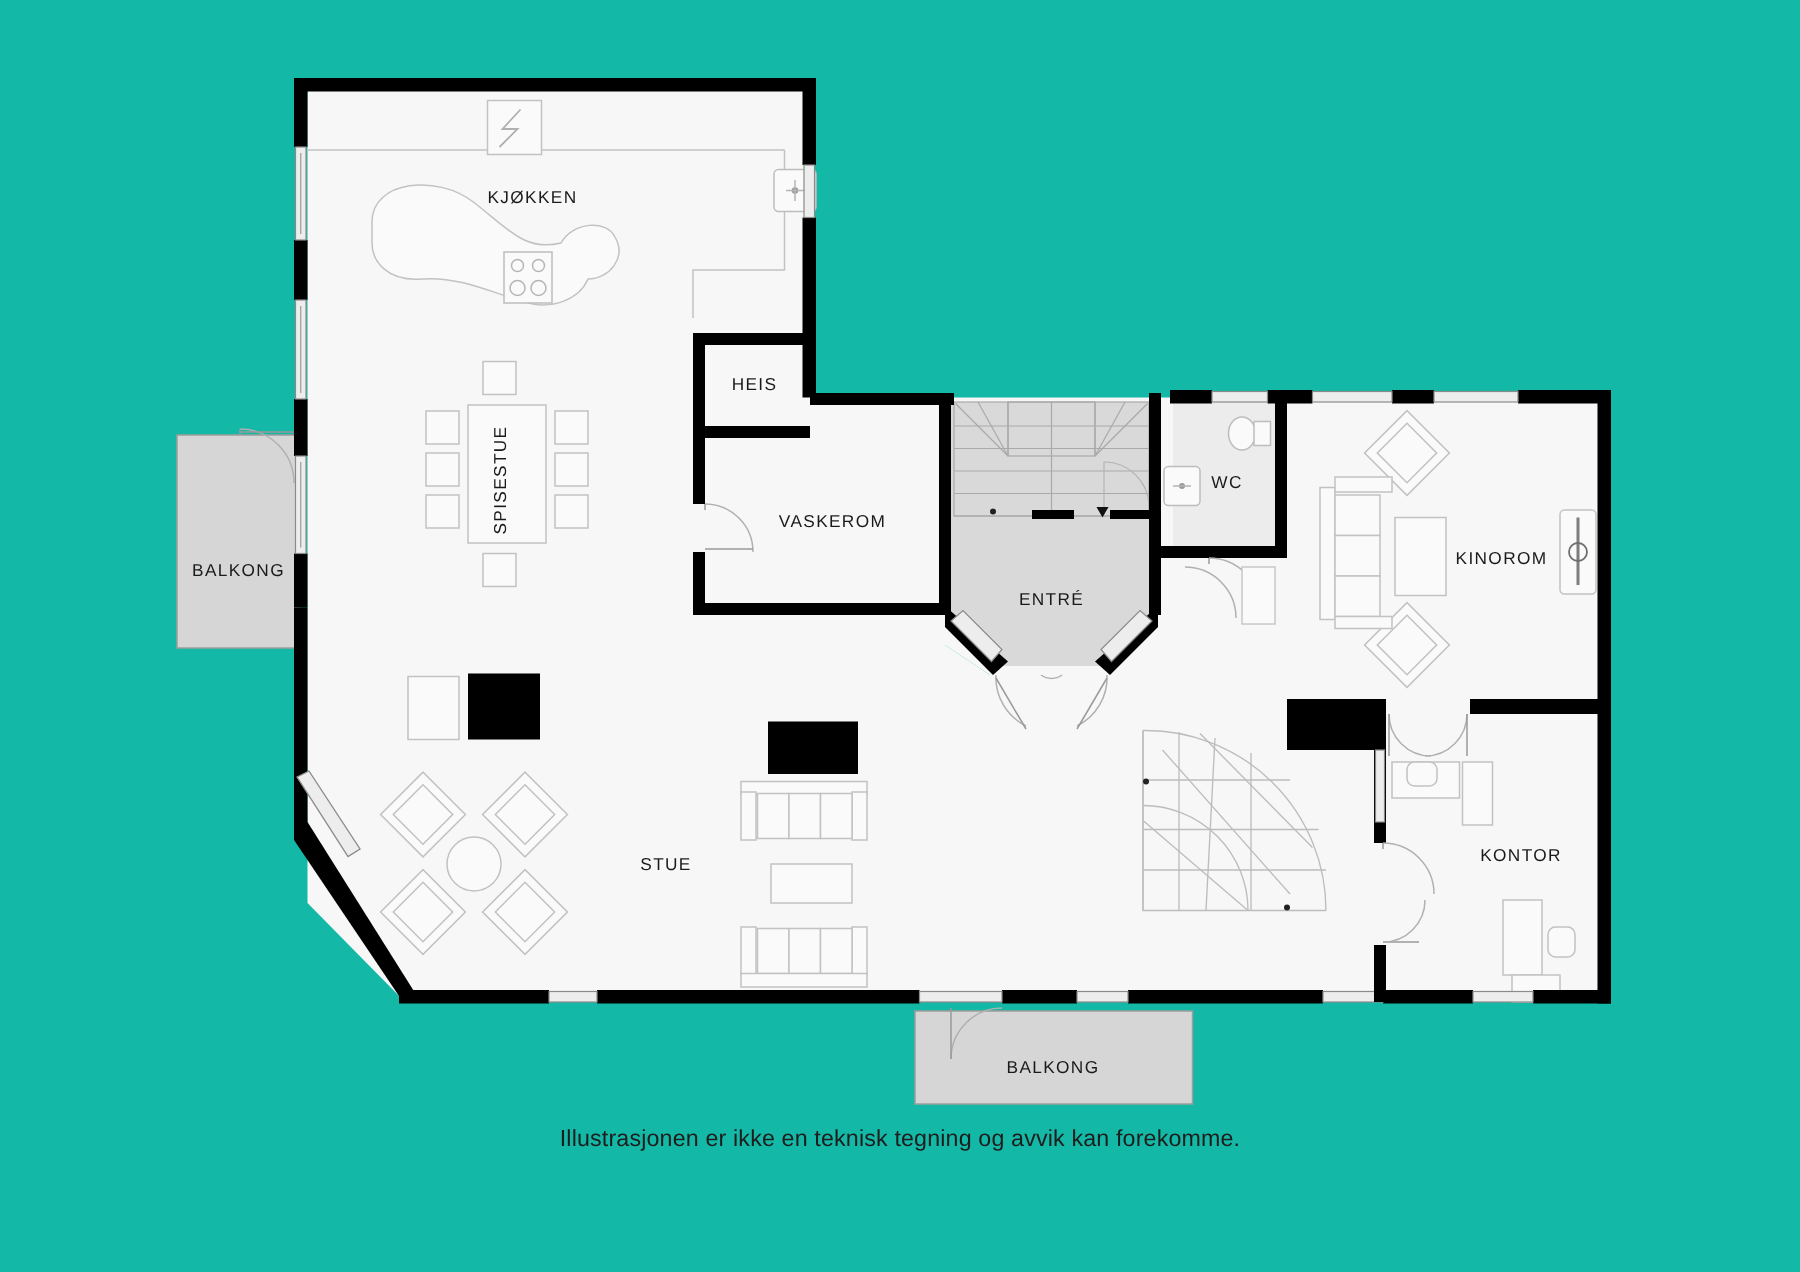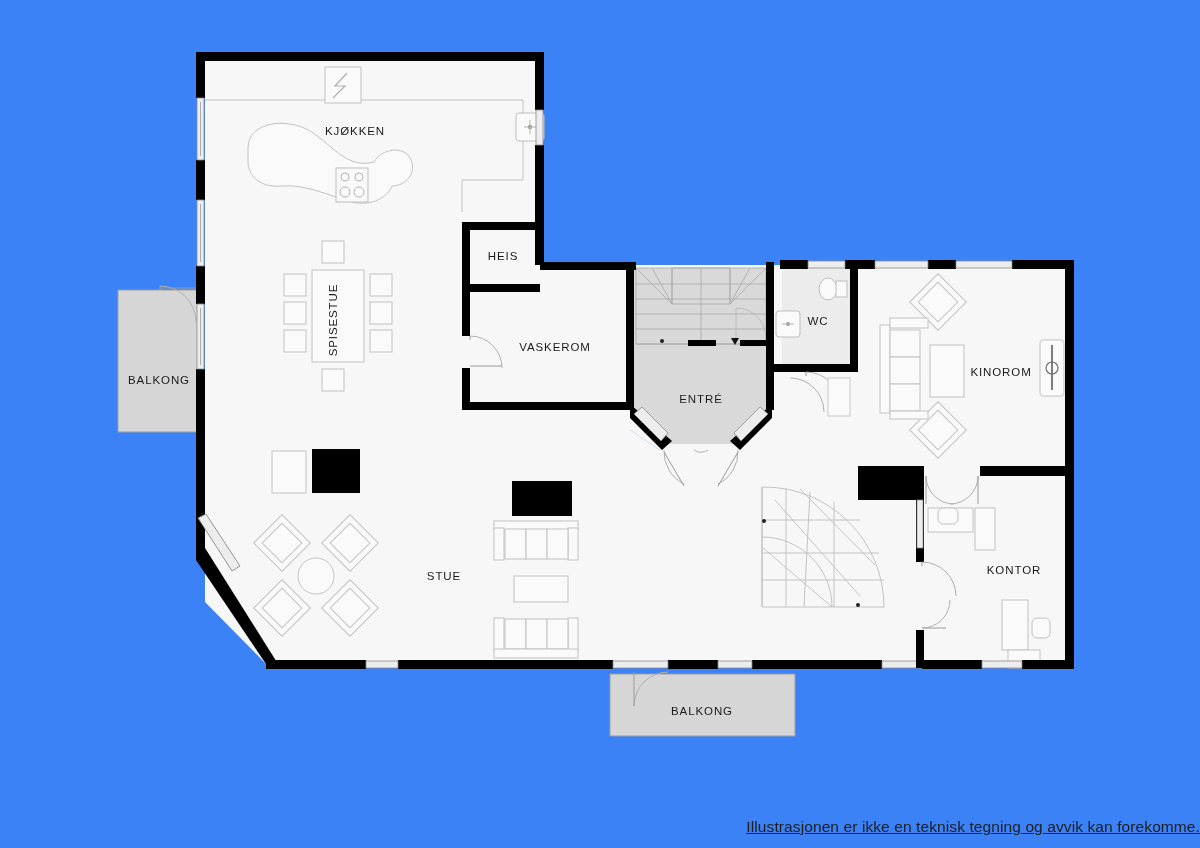--- a/index.html
+++ b/index.html
@@ -1,39 +1,38 @@
 <!DOCTYPE html>
 <html><head>
 <meta charset="utf-8">
 <style>
   html,body{margin:0;padding:0;background:#ffffff;}
   body{
     width:1200px;height:848px;
     font-family:"Liberation Sans", sans-serif;
     -webkit-font-smoothing:antialiased;
   }
-  #plan-wrap{position:relative;width:1200px;height:848px;overflow:hidden;background:#3b82f6;}
+  #plan-wrap{position:relative;width:1200px;height:848px;overflow:hidden;background:#14b8a6;}
   #floorplan-svg{position:absolute;left:0;top:0;width:1200px;height:848px;}
   .room-label{
     font-family:"Liberation Sans", sans-serif;
     font-size:11.5px;
     letter-spacing:0.9px;
     fill:#1a1a1a;
     text-anchor:middle;
     dominant-baseline:middle;
   }
   .caption{
     position:absolute;
-    left:0; top:818px; width:1200px;
-    text-align:right;
+    left:0; top:751px; width:1200px;
+    text-align:center;
     font-family:"Liberation Sans", sans-serif;
     font-size:15.5px;
     color:#1d1d1d;
     letter-spacing:0.1px;
-    text-decoration:underline;
   }
 </style>
 </head>
 <body>
 
 <div id="plan-wrap">
 
   <svg id="floorplan-svg" viewBox="0 0 1200 848" xmlns="http://www.w3.org/2000/svg">
 
     <g>

